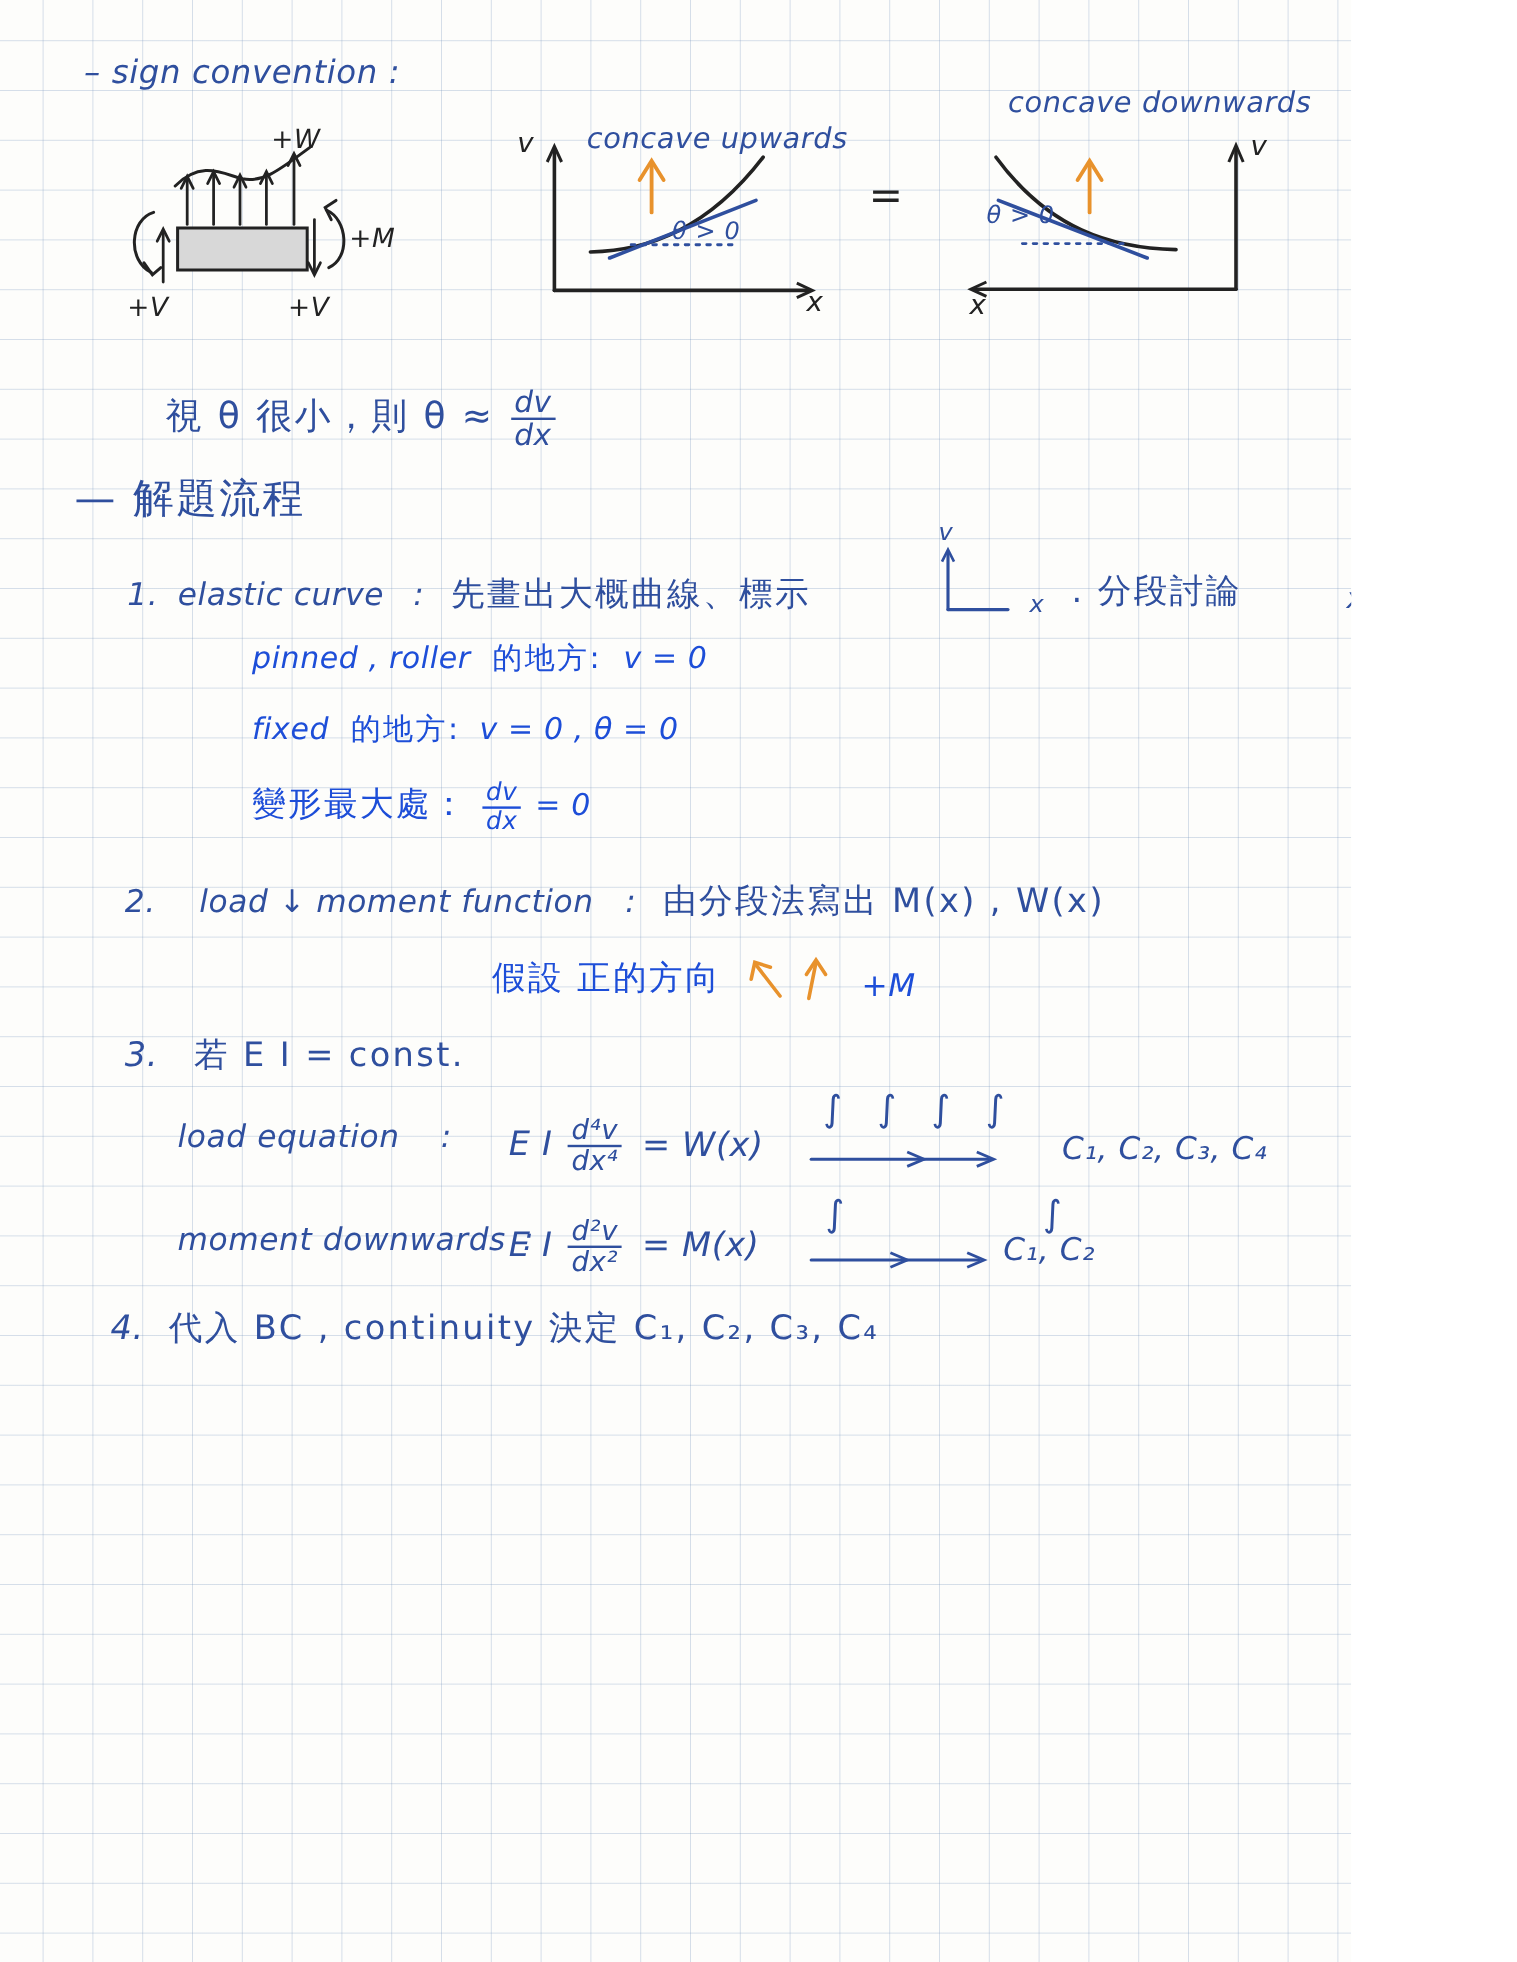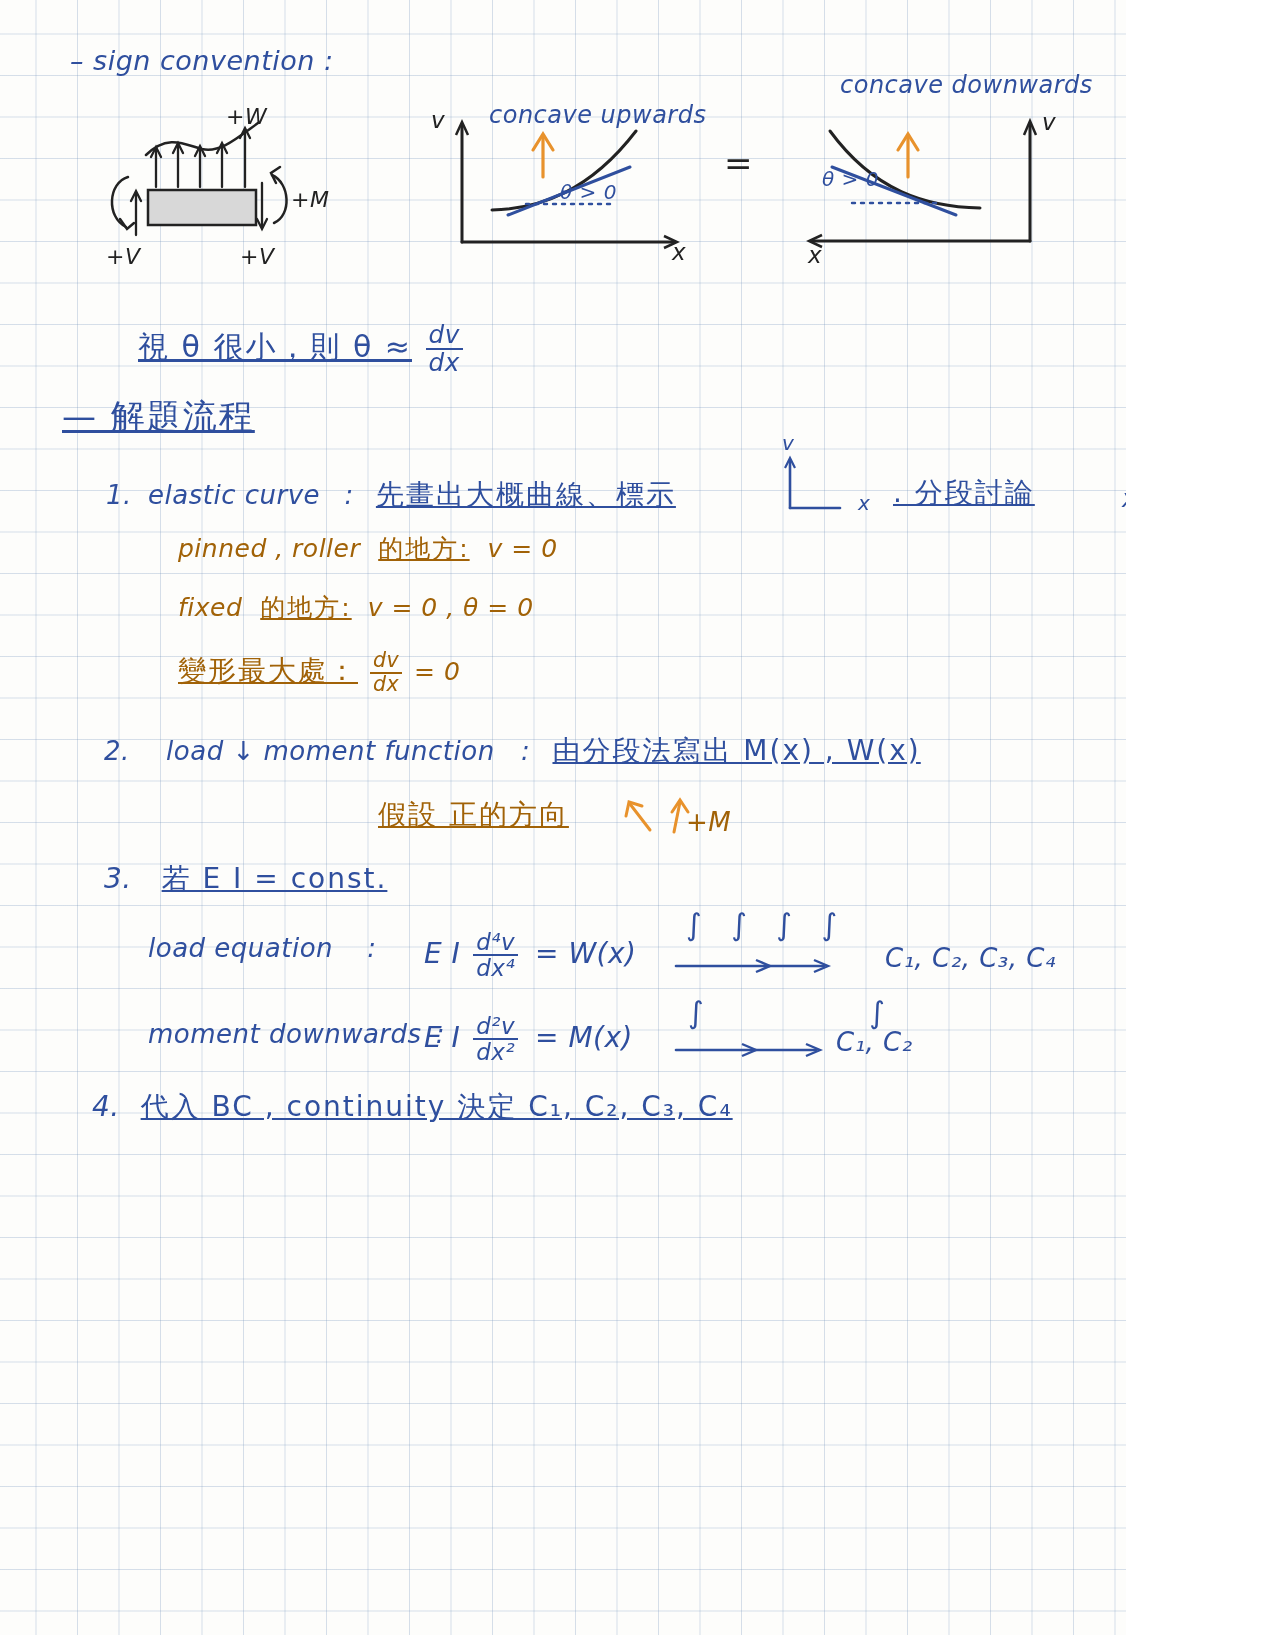--- a/index.html
+++ b/index.html
@@ -33,23 +33,22 @@
     line-height: 1.1;
   }
   .hand {
     font-style: italic;
     letter-spacing: 0.5px;
   }
   .cjk {
     font-family: "DejaVu Sans", sans-serif;
     font-style: normal;
     letter-spacing: 2px;
-    text-decoration: underline;
-  }
-  .orange { color: #a16207; }
+  }
+  .orange { color: #1d4ed8; margin-left: 32px; }
   .blue { color: #2f4f9e; }
   .dark { color: #222222; }
 
   
   .frac {
     display: inline-block;
     vertical-align: middle;
     text-align: center;
     line-height: 1.05;
     font-size: 0.82em;

